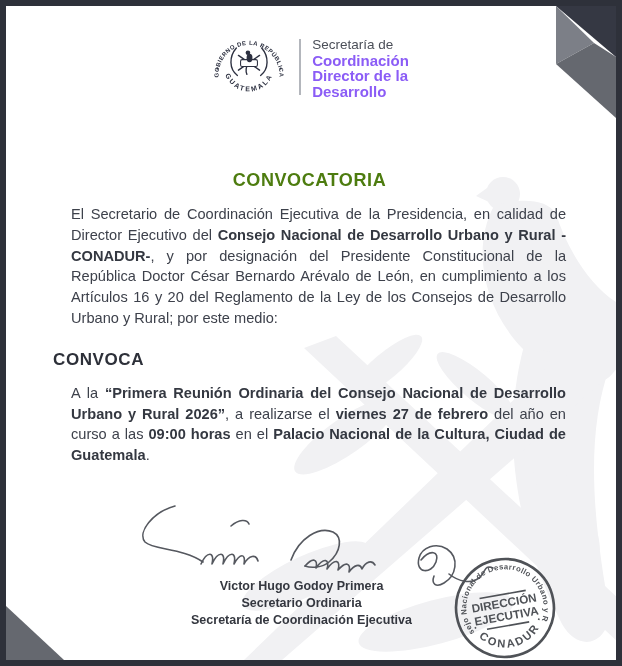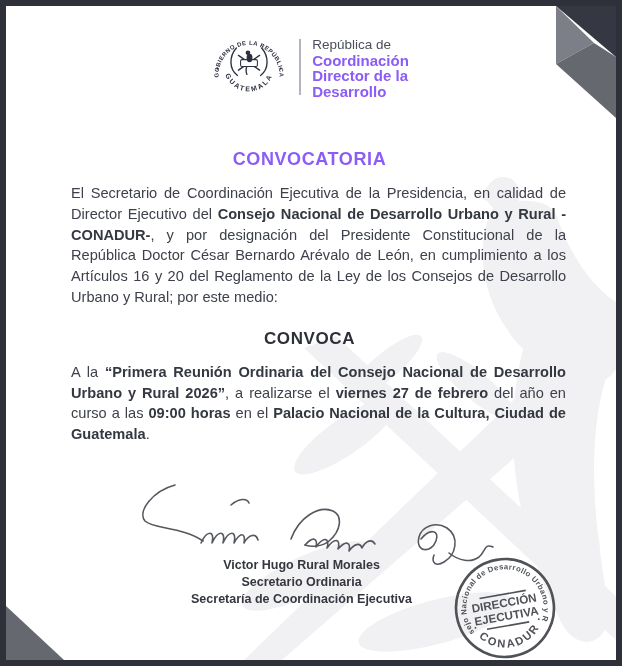--- a/index.html
+++ b/index.html
@@ -14,26 +14,26 @@
   .corner-tr{position:absolute;top:0;right:0;width:60px;height:112px;z-index:1;}
   .corner-bl{position:absolute;bottom:0;left:0;width:58px;height:54px;z-index:1;}
   
   .content{position:relative;z-index:2;padding:0 50px 0 47px;}
   .header{display:flex;justify-content:center;align-items:center;gap:11px;padding-top:22px;}
   .seal{width:78px;height:78px;flex:0 0 auto;}
   .hdr-divider{width:2px;height:56px;background:#b3b6bc;flex:0 0 auto;}
   .org-block{line-height:15.5px;padding-top:2px;}
   .org-light{font-size:13.5px;color:#4b4f58;font-weight:normal;}
   .org-bold{font-size:15px;color:#8b5cf6;font-weight:bold;}
-  .doc-title{margin-top:43px;text-align:center;font-size:18px;font-weight:bold;
-    letter-spacing:.6px;color:#8b5cf6;}
+  .doc-title{margin-top:64px;text-align:center;font-size:18px;font-weight:bold;
+    letter-spacing:.6px;color:#4d7c0f;}
   .para{margin:13px 0 0 18px;text-align:justify;font-size:14.6px;line-height:20.8px;
     color:#3d414b;hyphens:none;}
   .para .b{font-weight:bold;color:#343841;}
-  .doc-subtitle{margin-top:21px;text-align:center;font-size:17px;font-weight:bold;
+  .doc-subtitle{margin-top:21px;font-size:17px;font-weight:bold;
     letter-spacing:.6px;color:#2d3039;}
   
   .sig-area{position:relative;margin-top:30px;height:160px;}
   .sig-svg{position:absolute;left:78px;top:0;width:382px;height:100px;}
   .sig-text{position:absolute;left:0;right:0;top:82px;text-align:center;
     transform:translateX(-8px);font-weight:bold;font-size:12.5px;line-height:17px;color:#34373f;}
   
   .stamp{position:absolute;left:446px;top:549px;width:106px;height:106px;z-index:3;
     transform:rotate(-10deg);}
 </style>
@@ -95,21 +95,21 @@
           <path d="M36,33 q -3,7 -1,11"></path>
         </g>
         <rect x="29" y="30" width="16" height="6.5" rx="1.5" fill="#ffffff" stroke="#2c3040" stroke-width="1"></rect>
         <g fill="#2c3040">
           <circle cx="36" cy="23.5" r="2.2"></circle>
           <ellipse cx="37.5" cy="28.5" rx="2.8" ry="4"></ellipse>
         </g>
       </svg>
       <div class="hdr-divider"></div>
       <div class="org-block">
-        <div class="org-light">República de</div>
+        <div class="org-light">Secretaría de</div>
         <div class="org-bold">Coordinación</div>
         <div class="org-bold">Director de la</div>
         <div class="org-bold">Desarrollo</div>
       </div>
     </div>
 
     <div class="doc-title">CONVOCATORIA</div>
 
     <p class="para"><span>El Secretario de Coordinación Ejecutiva de la Presidencia, en calidad de Director Ejecutivo del </span><span class="b">Consejo Nacional de Desarrollo Urbano y Rural -CONADUR-</span><span>, y por designación del Presidente Constitucional de la República Doctor César Bernardo Arévalo de León, en cumplimiento a los Artículos 16 y 20 del Reglamento de la Ley de los Consejos de Desarrollo Urbano y Rural; por este medio:</span></p>
 
@@ -123,21 +123,21 @@
           <path d="M44,10 C22,16 6,36 14,46 C22,54 52,52 72,66"></path>
           <path d="M100,30 C108,23 116,23 118,28"></path>
           <path d="M70,68 c6,-13 14,-13 11,0 c6,-13 14,-13 11,0 c6,-13 14,-13 11,0 c6,-11 12,-11 10,0 c5,-9 12,-10 14,-3"></path>
           <path d="M160,64 C168,42 188,30 202,36 C212,41 210,56 198,66 C191,72 180,72 174,70"></path>
           <path d="M174,70 c8,-9 13,-7 11,2 c8,-11 14,-9 11,1 c8,-11 14,-9 11,1 c8,-9 13,-7 11,2 c5,-7 11,-9 13,-3 c4,-8 10,-9 13,-4"></path>
           <path d="M290,64 c9,-11 19,-9 15,2 c-5,13 -21,11 -17,-4 c3,-11 17,-16 28,-9 c13,9 9,27 -3,34 c-8,5 -13,1 -10,-7"></path>
           <path d="M318,78 c10,8 22,10 30,4 c7,-6 5,-14 14,-10"></path>
         </g>
       </svg>
       <div class="sig-text">
-        <div>Victor Hugo Rural Morales</div>
+        <div>Victor Hugo Godoy Primera</div>
         <div>Secretario Ordinaria</div>
         <div>Secretaría de Coordinación Ejecutiva</div>
       </div>
     </div>
 
   </div>
 
   <svg class="stamp" viewBox="0 0 104 104" aria-hidden="false">
     <defs>
       <path id="stampTop" d="M 19.1,71 A 38,38 0 1 1 84.9,71"></path>

